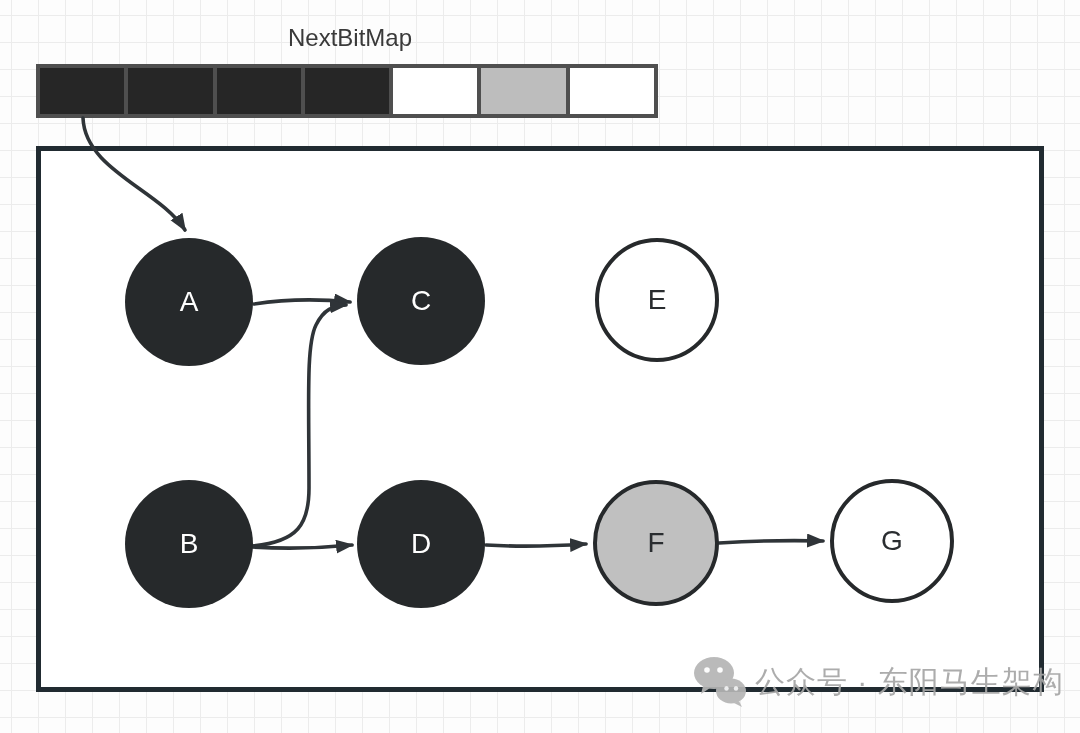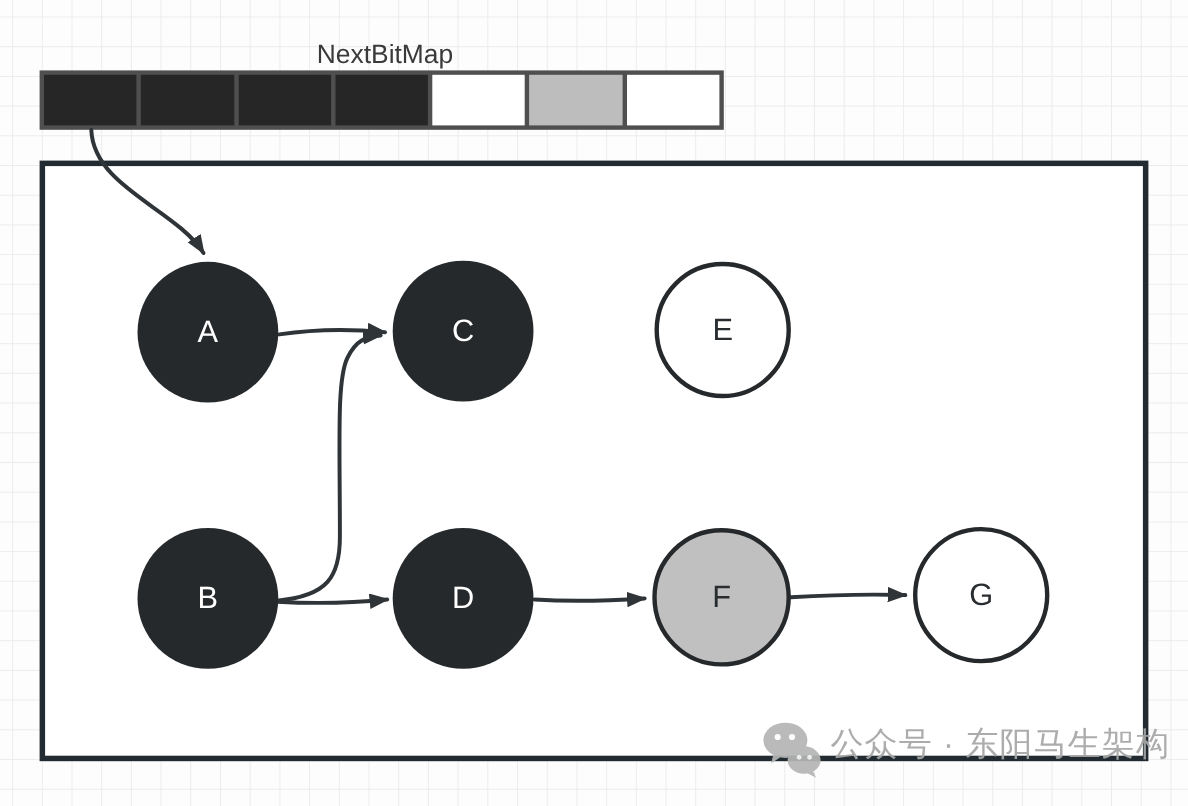--- a/index.html
+++ b/index.html
@@ -17,21 +17,21 @@
   }
   .diagram-box{
     position:absolute;
     left:36px;top:146px;width:1008px;height:546px;
     box-sizing:border-box;
     background:#ffffff;
     border:5px solid var(--box-border,#212b31);
   }
   .bitmap-title{
     position:absolute;
-    left:230px;top:36px;width:240px;
+    left:230px;top:24px;width:240px;
     text-align:center;
     font-size:24px;color:#3a3a3a;
   }
   .bitmap-bar{
     position:absolute;
     left:36px;top:64px;width:622px;height:54px;
     box-sizing:border-box;
     background:var(--bar-frame,#4f4f4f);
     display:flex;gap:4px;padding:4px;
   }
@@ -55,21 +55,21 @@
     box-sizing:border-box;
     display:flex;align-items:center;justify-content:center;
     font-size:28px;
   }
   .node.filled{background:var(--filled-bg,#26292b);color:var(--filled-text,#ffffff);}
   .node.empty{background:var(--empty-bg,#ffffff);color:var(--empty-text,#2a2d30);border:4px solid var(--node-stroke,#26292b);}
   .node.next{background:var(--next-bg,#c0c0c0);color:var(--empty-text,#2a2d30);border:4px solid var(--node-stroke,#26292b);}
   .watermark{
     position:absolute;
     left:693px;top:656px;
-    display:flex;
+    display:flex;align-items:center;
     opacity:0.92;
   }
   .watermark-text{
     font-size:30px;
     color:var(--wm-color,#a6a6a6);
     letter-spacing:1px;
     white-space:nowrap;
     margin-left:8px;
   }
 </style>

